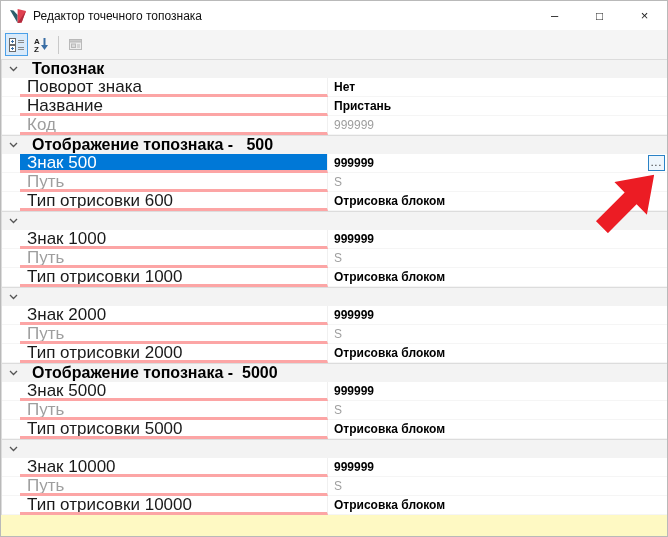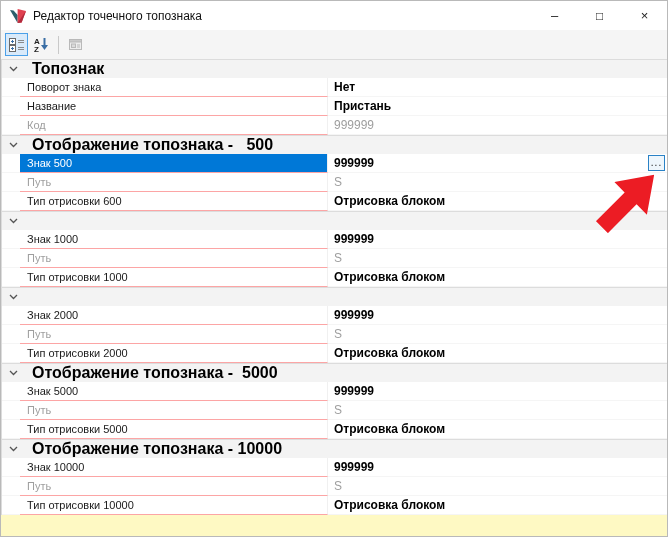--- a/index.html
+++ b/index.html
@@ -26,22 +26,22 @@
   .tool-sep { width:1px; height:18px; background:#c9c9c9; margin:0 5px 0 3px; }
 
   
   .grid { position:relative; width:100%; background:#fff; border-left:1px solid #dcdcdc; }
   .cat-row { position:relative; height:19px; background:#f3f3f3; border-top:1px solid #dcdcdc;
              display:flex; align-items:center; }
   .chev { position:absolute; left:7px; top:6px; width:10px; height:7px; display:flex; }
   .cat-label { margin-left:30px; font-size:16px; font-weight:700; color:#000; white-space:pre; line-height:18px; }
   .prop-row { display:flex; height:19px; }
   .indent { width:18px; background:#fff; border-bottom:1px solid #f5f5f5; }
-  .cell-label { width:308px; font-size:11px; color:#1a1a1a; padding-left:7px; line-height:18px;
-                border-bottom:1px solid #fca5a5; border-right:1px solid #f0f0f0; white-space:nowrap; overflow:hidden; }
+  .cell-label { width:308px; font-size:17px; color:#1a1a1a; padding-left:7px; line-height:18px;
+                border-bottom:3px solid #fca5a5; border-right:1px solid #f0f0f0; white-space:nowrap; overflow:hidden; }
   .cell-value { flex:1; position:relative; font-size:12px; color:#1a1a1a; padding-left:6px; line-height:18px;
                 border-bottom:1px solid #f5f5f5; white-space:nowrap; overflow:hidden; }
   .prop-row.selected .cell-label { background:var(--sel,#0078d7); color:#fff; }
   .prop-row .cell-value.bold { font-weight:700; color:#000; }
   .prop-row.disabled .cell-label, .prop-row.disabled .cell-value { color:#9e9e9e; }
   .ellipsis-btn { position:absolute; right:2px; top:1px; width:17px; height:16px;
                   border:1px solid #2a82c6; background:#eef6fc; color:#222;
                   font-size:10px; line-height:12px; text-align:center; padding:0; letter-spacing:1px; }
 
   
@@ -217,21 +217,20 @@
         <div class="indent"></div>
         <div class="cell-label">Тип отрисовки 5000</div>
         <div class="cell-value bold">Отрисовка блоком</div>
       </div>
       <div class="cat-row">
         <span class="chev">
           <svg width="9" height="6" viewBox="0 0 9 6">
             <polyline points="1,1 4.5,4.5 8,1" fill="none" stroke="#555" stroke-width="1.3"></polyline>
           </svg>
         </span>
-        <span class="cat-label">Отображение топознака - 10000</span>
       </div>
       <div class="prop-row">
         <div class="indent"></div>
         <div class="cell-label">Знак 10000</div>
         <div class="cell-value bold">999999</div>
       </div>
       <div class="prop-row disabled">
         <div class="indent"></div>
         <div class="cell-label">Путь</div>
         <div class="cell-value">S</div>

